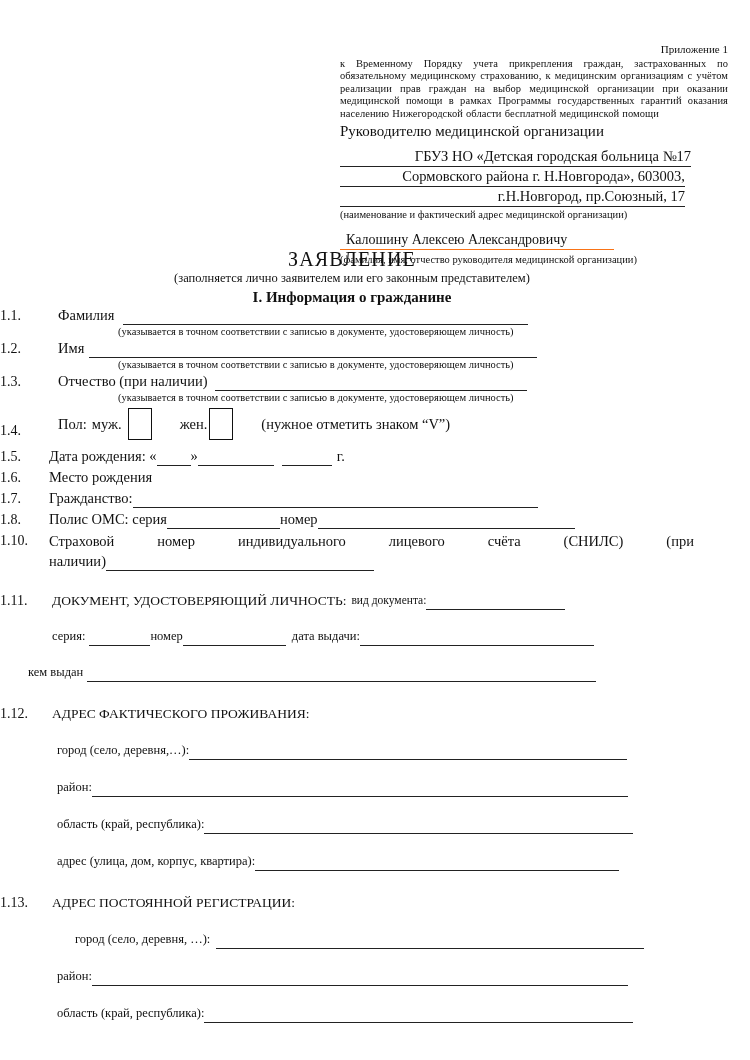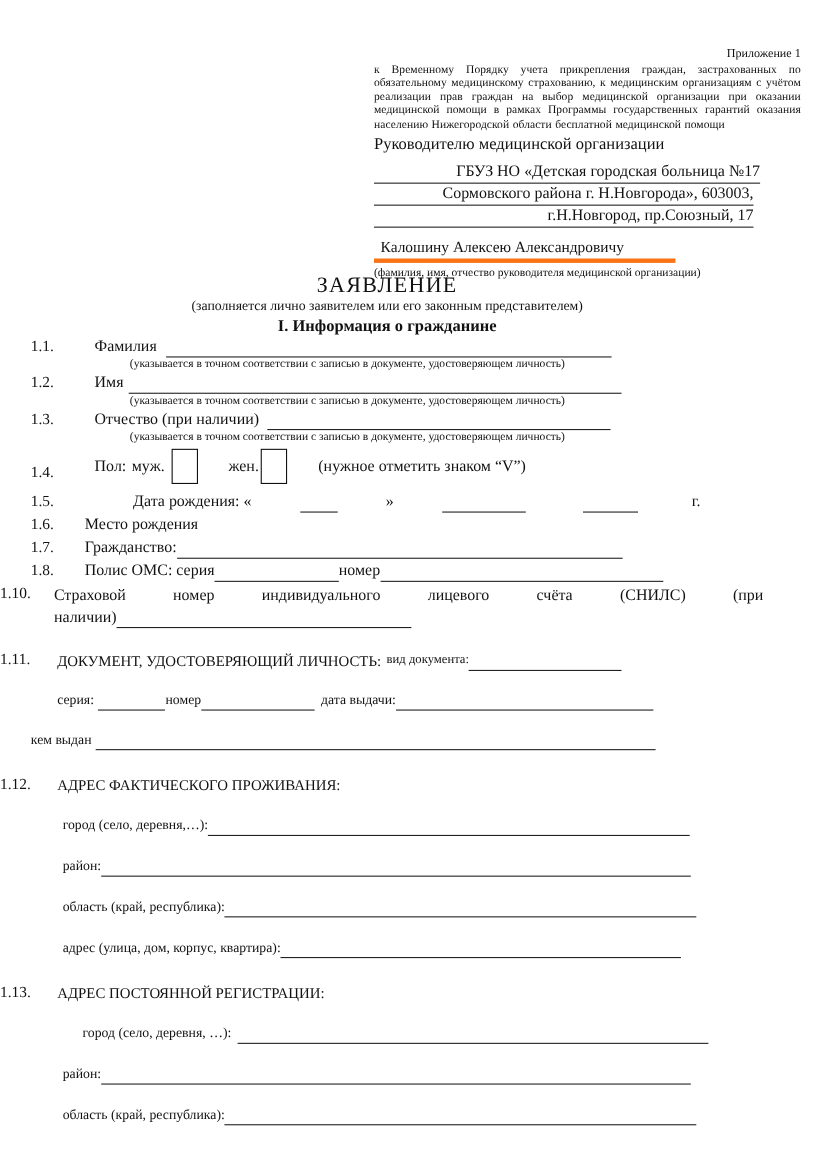--- a/index.html
+++ b/index.html
@@ -70,21 +70,21 @@
   .org-line.l3 { }
   .caption {
     font-size: 10.5px;
     line-height: 13px;
     margin-top: 1px;
     margin-bottom: 2px;
   }
   .chief-line {
     font-size: 14px;
     line-height: 19px;
-    border-bottom: 4px solid #f97316;
+    border-bottom: 1px solid #f97316;
     width: 268px;
     padding-left: 6px;
     margin-top: 9px;
     white-space: nowrap;
   }
   .caption2 {
     font-size: 10.5px;
     line-height: 13px;
     margin-top: 3px;
   }
@@ -124,21 +124,20 @@
     left: 0;
     top: 305px;
     width: 750px;
   }
   .row {
     position: relative;
     display: flex;
     align-items: flex-end;
     font-size: 14.5px;
     line-height: 19px;
-    margin-left: 28px;
   }
   .num {
     display: inline-block;
     font-size: 14px;
     text-align: left;
   }
   .lbl { white-space: nowrap; }
   .fill {
     border-bottom: 1px solid #222;
     display: inline-block;
@@ -205,20 +204,21 @@
     <div class="appendix-title">Приложение 1</div>
     <div class="appendix-body">к Временному   Порядку учета прикрепления граждан,   застрахованных по обязательному медицинскому страхованию, к медицинским организациям  с учётом реализации      прав граждан на выбор медицинской организации при оказании медицинской помощи в рамках Программы государственных гарантий оказания населению Нижегородской области бесплатной медицинской помощи</div>
   </div>
 
   <div class="addressee-wrap">
     <div class="addressee-head">Руководителю медицинской организации</div>
 
     <div class="org-line l1">ГБУЗ НО «Детская городская больница №17</div>
     <div class="org-line l2">Сормовского района г. Н.Новгорода», 603003,</div>
     <div class="org-line l3">г.Н.Новгород, пр.Союзный, 17</div>
+    <div class="caption">(наименование и фактический адрес медицинской организации)</div>
 
     <div class="chief-line">Калошину Алексею Александровичу</div>
     <div class="caption2">(фамилия, имя, отчество руководителя медицинской организации)</div>
   </div>
 
   <div class="doc-title">ЗАЯВЛЕНИЕ</div>
   <div class="doc-subtitle">(заполняется лично заявителем или его законным представителем)</div>
   <div class="section-title">I.  Информация о гражданине</div>
 
   <div class="form">
@@ -247,21 +247,21 @@
     <div class="row genderrow">
       <span class="num">1.4.</span>
       <span class="lbl">Пол:</span>
       <span class="lbl" style="margin-left:5px;">муж.</span>
       <span class="checkbox"></span>
       <span class="lbl" style="margin-left:22px;">жен.</span>
       <span class="checkbox" style="margin-left:2px;"></span>
       <span class="lbl" style="margin-left:22px;">(нужное отметить знаком “V”)</span>
     </div>
 
-    <div class="row cmprow" style="margin-top:7px;gap:44px;">
+    <div class="row cmprow" style="margin-top:7px;">
       <span class="num">1.5.</span>
       <span class="lbl">Дата рождения: «</span>
       <span class="fill" style="width:34px;"></span>
       <span class="lbl">»</span>
       <span class="fill" style="width:76px;"></span>
       <span class="fill" style="width:50px;margin-left:8px;"></span>
       <span class="lbl" style="margin-left:5px;">г.</span>
     </div>
 
     <div class="row cmprow">

